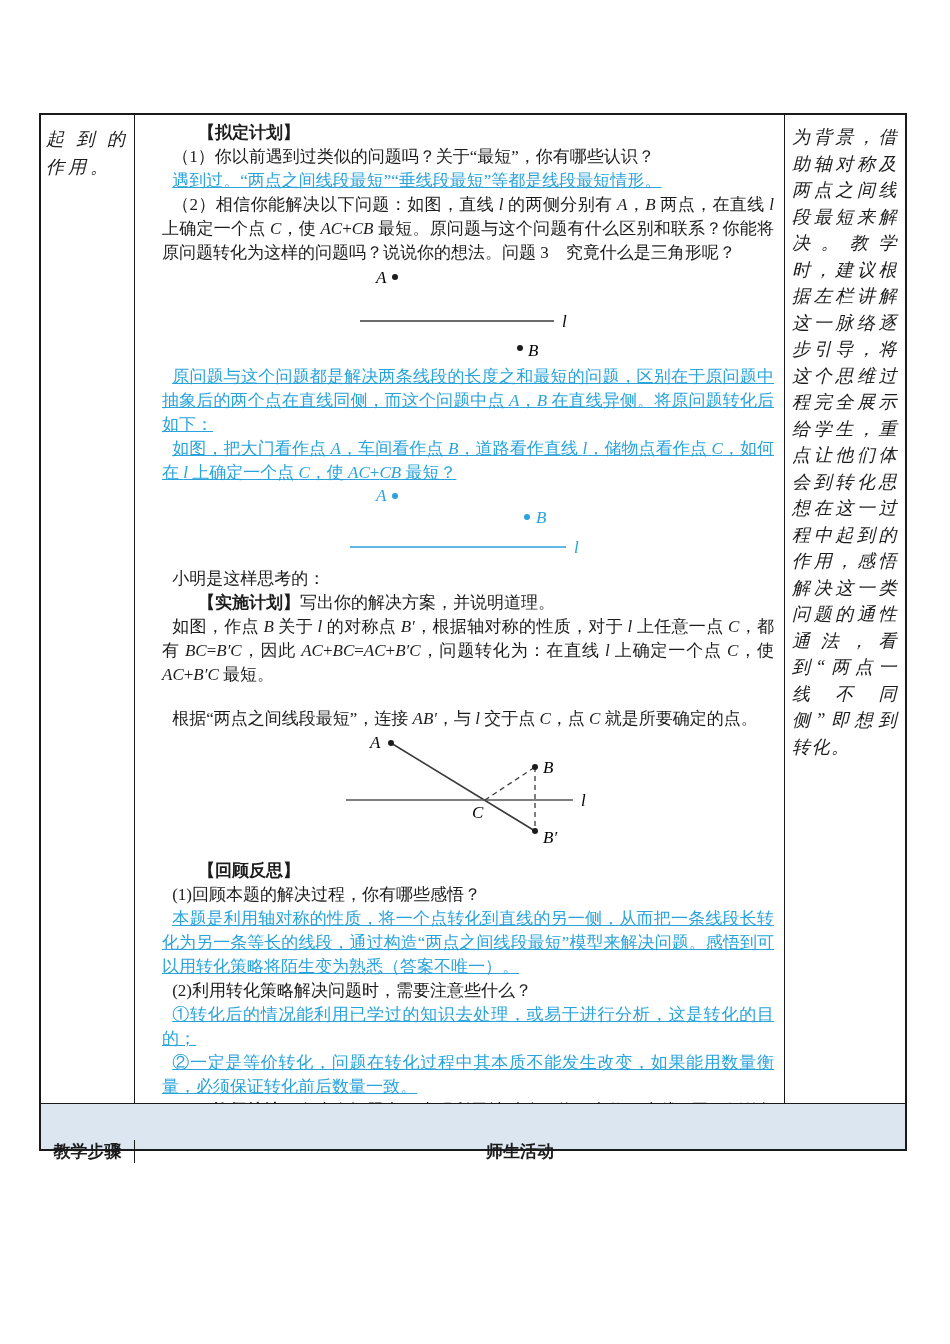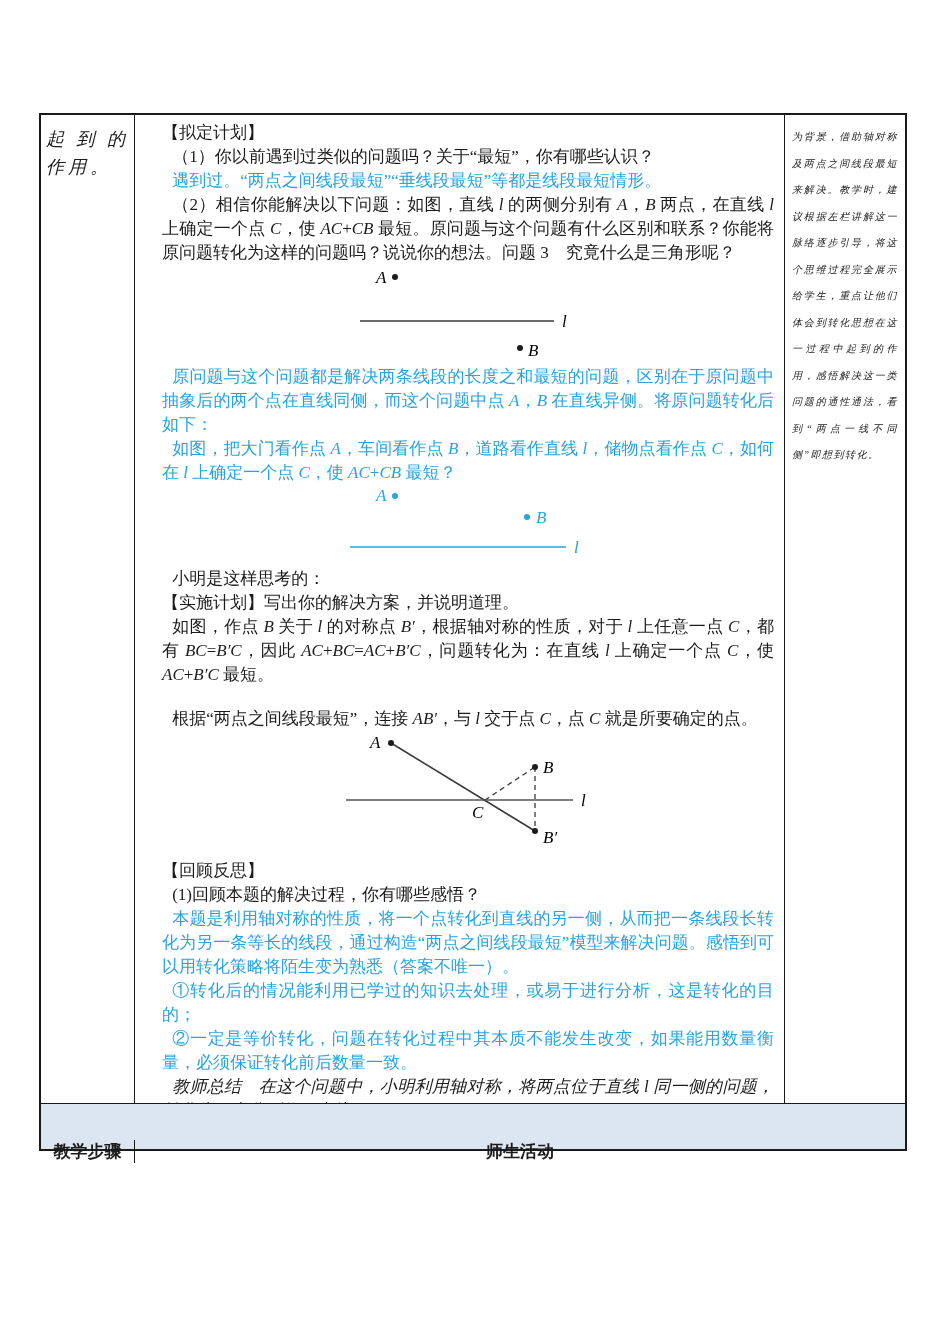--- a/index.html
+++ b/index.html
@@ -27,41 +27,41 @@
     font-size:18px;font-style:italic;line-height:28px;
     letter-spacing:4px;text-align:justify;
   }
   .cell-main{
     border-right:1.5px solid var(--line);
     padding:6px 10px 0 27px;
     font-size:17px;line-height:24px;text-align:justify;
   }
   .cell-side{
     padding:9px 7px;
-    font-size:10px;font-style:italic;line-height:26.5px;
+    font-size:18px;font-style:italic;line-height:26.5px;
     letter-spacing:1.5px;text-align:justify;
   }
   .row2{
     display:grid;grid-template-columns:94px 1fr;height:45px;
     border-top:1.5px solid var(--line);
     background:var(--footer_bg);
   }
   .foot-cell{
     box-sizing:border-box;display:flex;align-items:center;justify-content:center;
     font-family:"Liberation Sans","DejaVu Sans",sans-serif;
     font-weight:bold;font-size:17px;margin-top:36px;
   }
   .foot-cell.first{border-right:1.5px solid var(--line);}
   p.para{margin:0;padding:0;text-indent:0.6em;}
   p.para.hd{text-indent:0;}
   p.para.gap{margin-top:20px;}
-  .ans{color:var(--accent);}
+  .ans{color:var(--accent);text-decoration:underline;}
   .kai{font-style:italic;}
   .m{font-style:italic;font-family:"Liberation Serif","DejaVu Serif",serif;}
-  .b{font-weight:normal;font-family:"Liberation Sans","DejaVu Sans",sans-serif;}
+  .b{font-weight:bold;font-family:"Liberation Sans","DejaVu Sans",sans-serif;margin-left:36px;}
   .kai .b{font-family:inherit;}
   .fig{position:relative;width:100%;}
   .fig svg{display:block;}
   .fig1{height:100px;}
   .fig2{height:82px;}
   .fig3{height:128px;}
   svg text{
     font-family:"Liberation Serif","DejaVu Serif",serif;
     font-style:italic;font-size:17px;
   }
@@ -125,20 +125,21 @@
           <circle cx="373" cy="100" r="3" fill="#1c1c1c"></circle>
           <text x="381" y="112">B′</text>
           <text x="310" y="87">C</text>
           <text x="419" y="75">l</text>
         </svg>
       </div>
 
       <p class="para hd"><span class="b">【回顾反思】</span></p>
       <p class="para"><span>(1)回顾本题的解决过程，你有哪些感悟？</span></p>
       <p class="para ans"><span>本题是利用轴对称的性质，将一个点转化到直线的另一侧，从而把一条线段长转化为另一条等长的线段，通过构造“两点之间线段最短”模型来解决问题。感悟到可以用转化策略将陌生变为熟悉（答案不唯一）。</span></p>
+      <p class="para"><span>(2)利用转化策略解决问题时，需要注意些什么？</span></p>
       <p class="para ans"><span>①转化后的情况能利用已学过的知识去处理，或易于进行分析，这是转化的目的；</span></p>
       <p class="para ans"><span>②一定是等价转化，问题在转化过程中其本质不能发生改变，如果能用数量衡量，必须保证转化前后数量一致。</span></p>
       <p class="para kai"><span class="b">教师总结</span><span>　在这个问题中，小明利用轴对称，将两点位于直线 </span><span class="m">l</span><span> 同一侧的问题，转化为两点分别位于直线 </span></p>
     </div>
 
     <div class="cell cell-side">
       <span>为背景，借助轴对称及两点之间线段最短来解决。教学时，建议根据左栏讲解这一脉络逐步引导，将这个思维过程完全展示给学生，重点让他们体会到转化思想在这一过程中起到的作用，感悟解决这一类问题的通性通法，看到“两点一线不同侧”即想到转化。</span>
     </div>
   </div>
 

